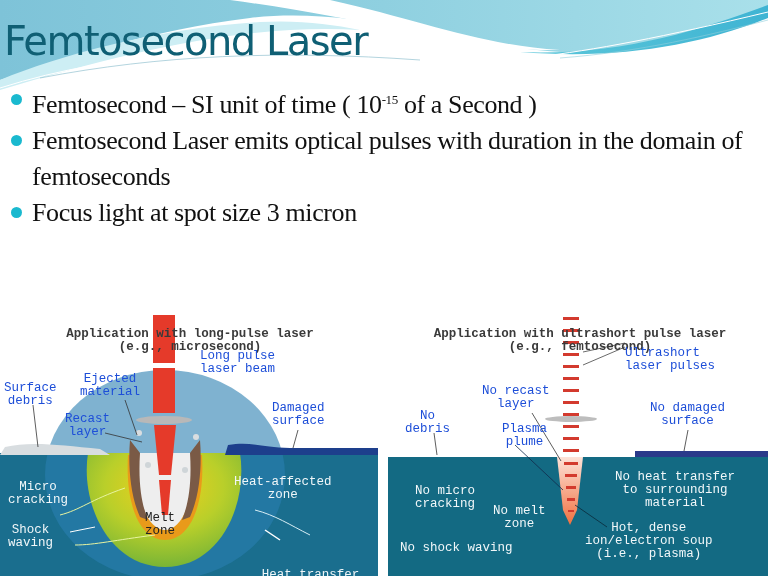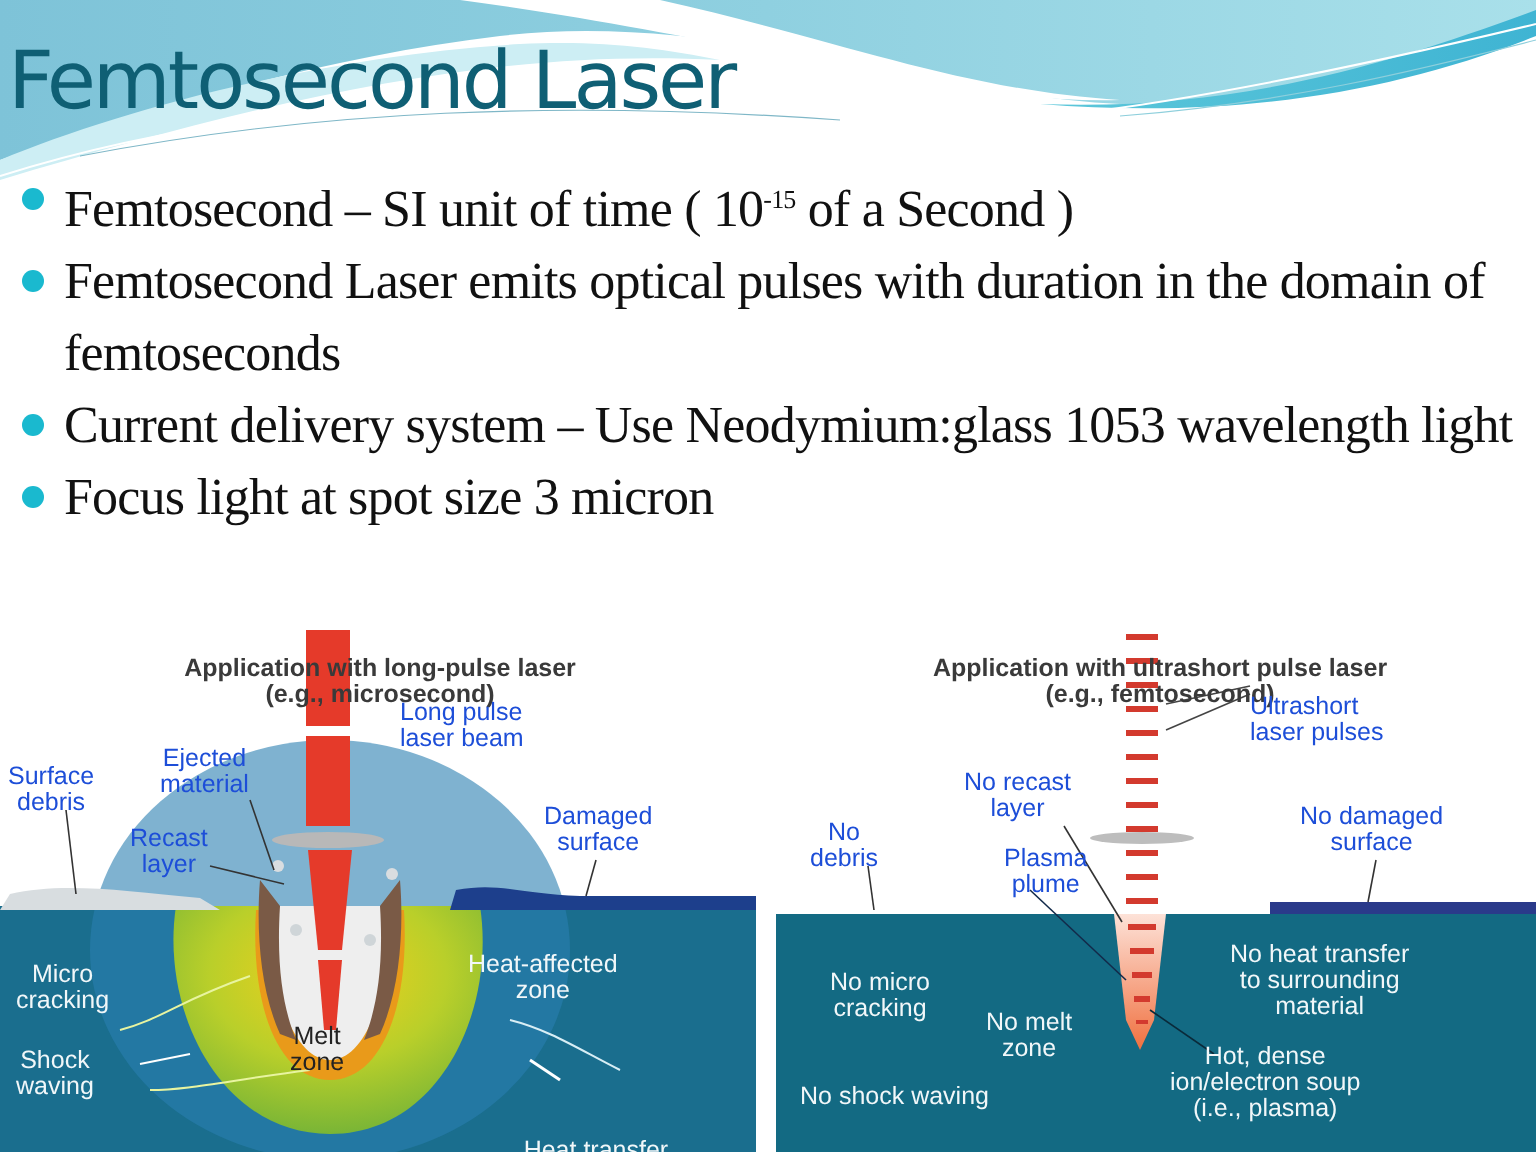--- a/index.html
+++ b/index.html
@@ -19,21 +19,21 @@
     position: relative; padding-left: 24px; color: #111;
     font-size: 26px; line-height: 36px; margin-bottom: 0px;
     letter-spacing: -0.4px;
   }
   .bullets li .dot {
     position: absolute; left: 3px; top: 12px; width: 11px; height: 11px;
     border-radius: 50%; background: #1ab9cf;
   }
   sup { font-size: 13px; vertical-align: 9px; }
 
-  .panel { position: absolute; top: 305px; height: 271px; font-family: Liberation Sans, sans-serif; }
+  .panel { position: absolute; top: 305px; height: 271px; font-family: Liberation Mono, monospace; }
   .panel-left { left: 0; width: 378px; }
   .panel-right { left: 385px; width: 383px; }
   .panel svg { position: absolute; left: 0; top: 0; }
   .lbl {
     position: absolute; font-size: 12.5px; line-height: 13px; text-align: center;
     color: #1d4ed8; white-space: pre-line;
   }
   .lbl.w { color: #f1f7f9; }
   .lbl.b { font-weight: bold; color: #3a3a3a; font-size: 12.5px; }
 </style>
@@ -64,24 +64,20 @@
 <h1 class="title">Femtosecond Laser</h1>
 
 <ul class="bullets">
   <li>
     <span class="dot"></span>
     <span>Femtosecond – SI unit of time ( 10</span><sup>-15</sup><span>  of a Second )</span>
   </li>
   <li>
     <span class="dot"></span>
     <span>Femtosecond Laser emits optical pulses with duration in the domain of femtoseconds</span>
-  </li>
-  <li>
-    <span class="dot"></span>
-    <span>Current delivery system – Use Neodymium:glass  1053 wavelength light</span>
   </li>
   <li>
     <span class="dot"></span>
     <span>Focus light at spot size 3 micron</span>
   </li>
 </ul>
 
 <div class="panel panel-left">
   <svg width="378" height="271" viewBox="0 0 378 271">
     <defs>

